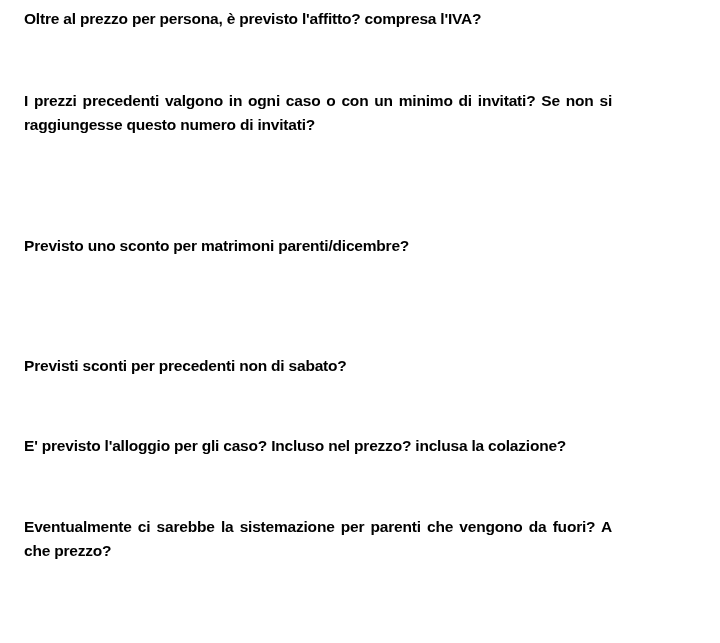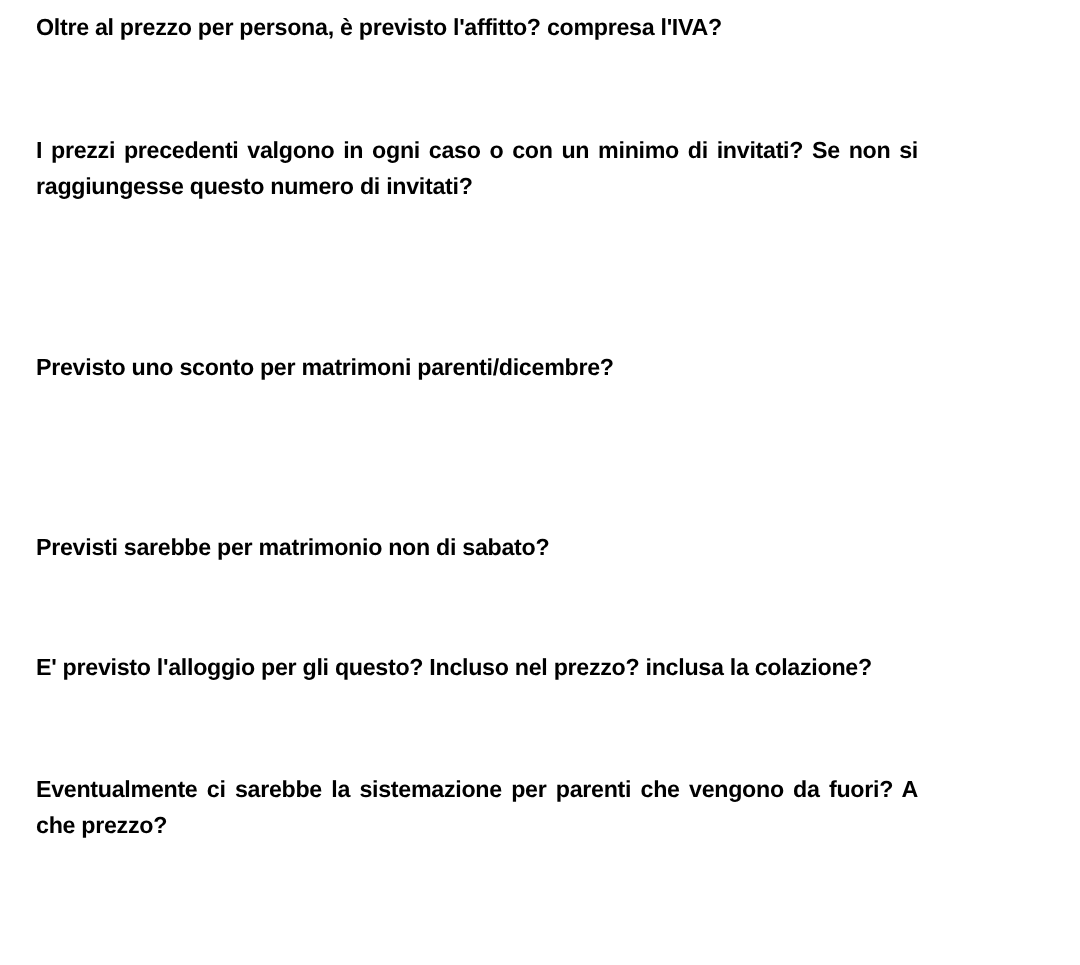--- a/index.html
+++ b/index.html
@@ -36,16 +36,16 @@
     #q5 { top: 434px; }
     #q6 { top: 515px; }
   </style>
 </head>
 <body>
 
 <div>
   <p id="q1" class="q">Oltre al prezzo per persona, è previsto l'affitto? compresa l'IVA?</p>
   <p id="q2" class="q justify">I prezzi precedenti valgono in ogni caso o con un minimo di invitati? Se non si raggiungesse questo numero di invitati?</p>
   <p id="q3" class="q">Previsto uno sconto per matrimoni parenti/dicembre?</p>
-  <p id="q4" class="q">Previsti sarebbe per matrimonio non di sabato?</p>
-  <p id="q5" class="q">E' previsto l'alloggio per gli questo? Incluso nel prezzo? inclusa la colazione?</p>
+  <p id="q4" class="q">Previsti sconti per precedenti non di sabato?</p>
+  <p id="q5" class="q">E' previsto l'alloggio per gli caso? Incluso nel prezzo? inclusa la colazione?</p>
   <p id="q6" class="q justify">Eventualmente ci sarebbe la sistemazione per parenti che vengono da fuori? A che prezzo?</p>
 </div>
 
 </body></html>

